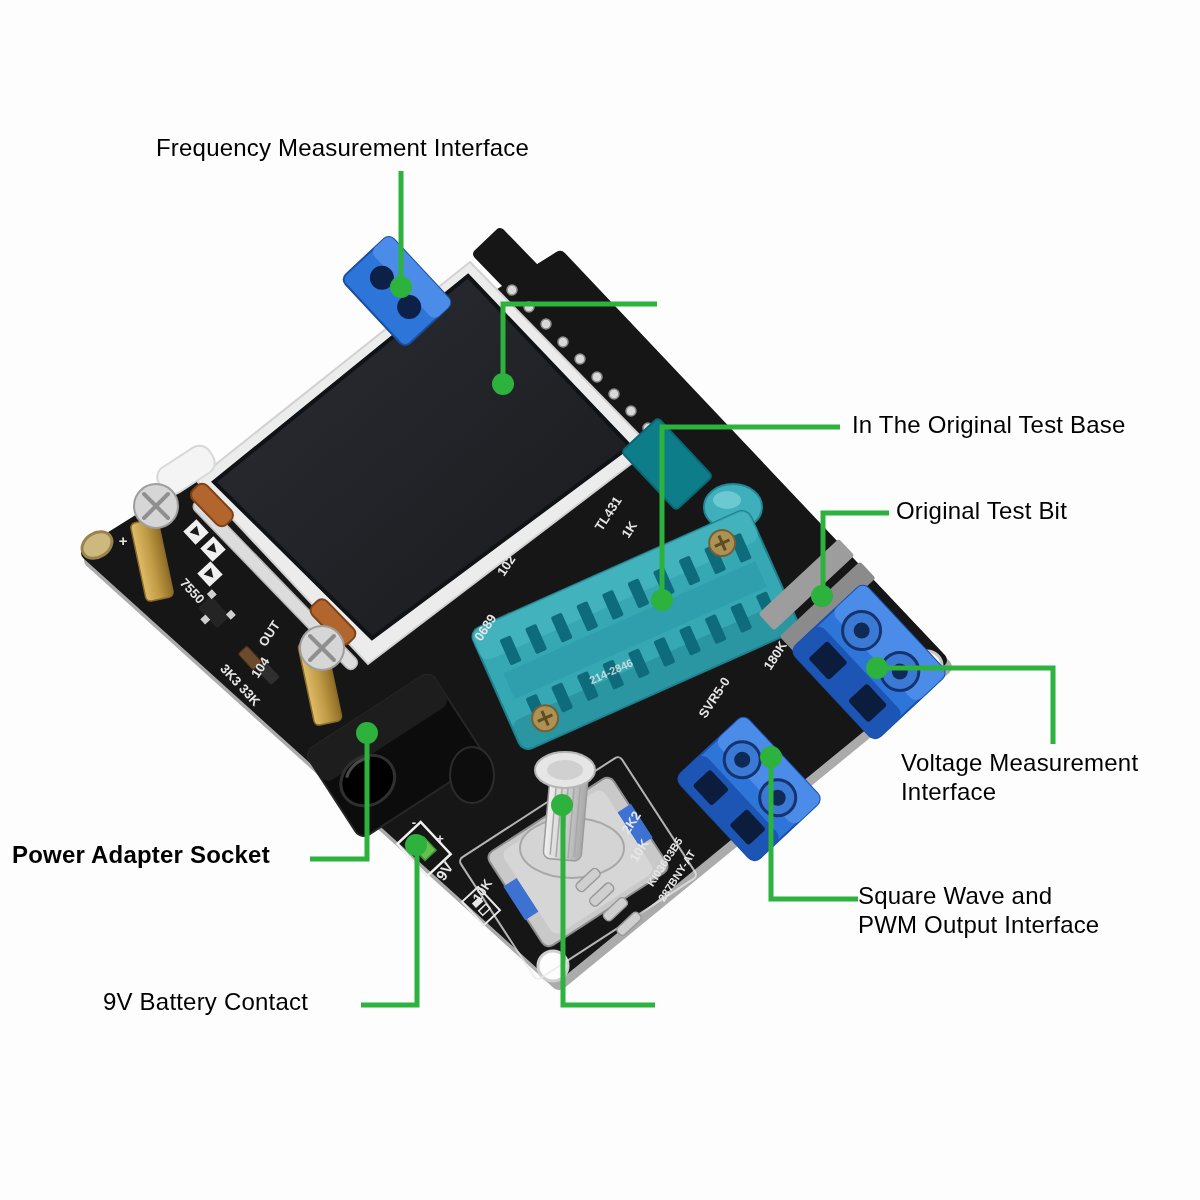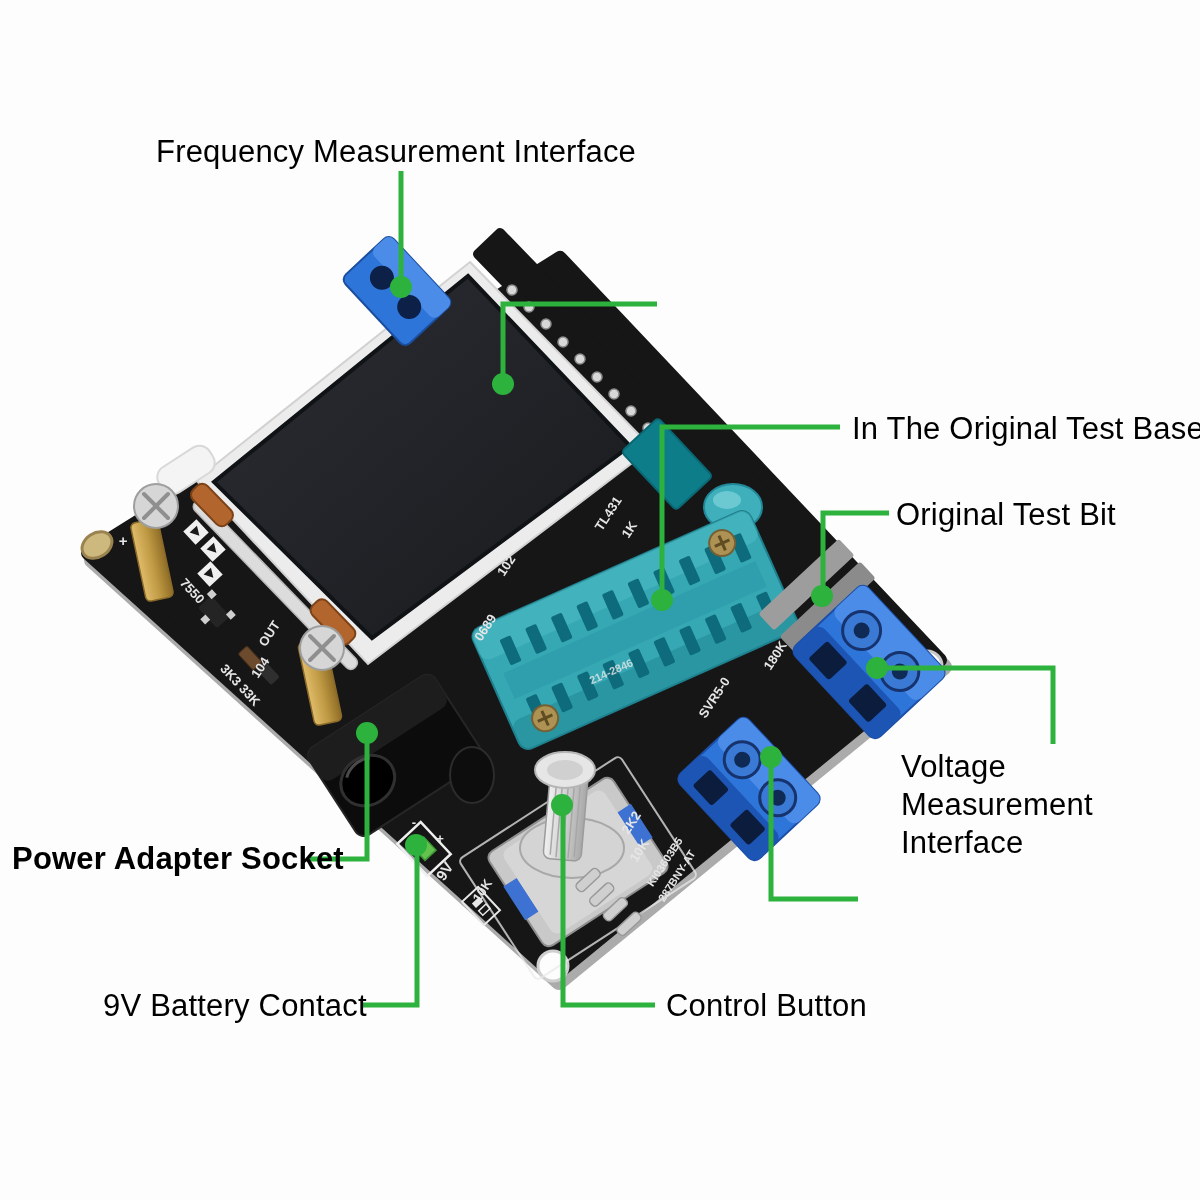--- a/index.html
+++ b/index.html
@@ -1,19 +1,19 @@
 <!DOCTYPE html>
 <html style="--callout: #2cb23d; --board: #161616; --socket: #36a8b4; --terminal: #2e75da; --screen: #23242a;"><head>
 <meta charset="utf-8">
 <style>
   html,body{margin:0;padding:0;background:#ffffff;}
   .stage{position:relative;width:1200px;height:1200px;background:#fdfdfd;overflow:hidden;
          font-family:"Liberation Sans", sans-serif;}
   .board-svg{position:absolute;left:0;top:0;width:1200px;height:1200px;}
-  .callout-label{position:absolute;color:#000;font-size:31px;line-height:1.22;
+  .callout-label{position:absolute;color:#000;font-size:24px;line-height:1.22;
                  white-space:pre-line;letter-spacing:0.2px;}
   .label-center{text-align:left;}
   .co-line{stroke:var(--callout,#2cb23d);stroke-width:5;fill:none;stroke-linecap:butt;}
   .co-dot{fill:var(--callout,#2cb23d);}
   .board-fill{fill:var(--board,#161616);stroke:var(--board,#161616);}
   .term-body{fill:var(--terminal,#2e75da);}
   .socket-body{fill:var(--socket,#36a8b4);}
   .silk{fill:#e6e6e6;font-family:"Liberation Sans",sans-serif;font-size:13px;font-weight:bold;}
   .silk-sm{font-size:11px;}
   .silk-lg{font-size:15px;}
@@ -301,20 +301,21 @@
 <div class="callout-label" style="left:156px;top:133px;white-space:nowrap;">Frequency Measurement Interface</div>
 
 
 <div class="callout-label" style="left:852px;top:410px;white-space:nowrap;">In The Original Test Base</div>
 
 <div class="callout-label" style="left:896px;top:496px;white-space:nowrap;">Original Test Bit</div>
 
 <div class="callout-label label-center" style="left:901px;top:748px;width:300px;">Voltage Measurement
 Interface</div>
 
+<div class="callout-label label-center" style="left:858px;top:881px;width:300px;">Square Wave and
+PWM Output Interface</div>
 
 <div class="callout-label" style="left:12px;top:840px;white-space:nowrap;font-weight:bold;">Power Adapter Socket</div>
 
 <div class="callout-label" style="left:103px;top:987px;white-space:nowrap;text-align:right;">9V Battery Contact</div>
 
-<div class="callout-label" style="left:666px;top:987px;white-space:nowrap;">Control Button</div>
 
 </div>
 
 </body></html>

